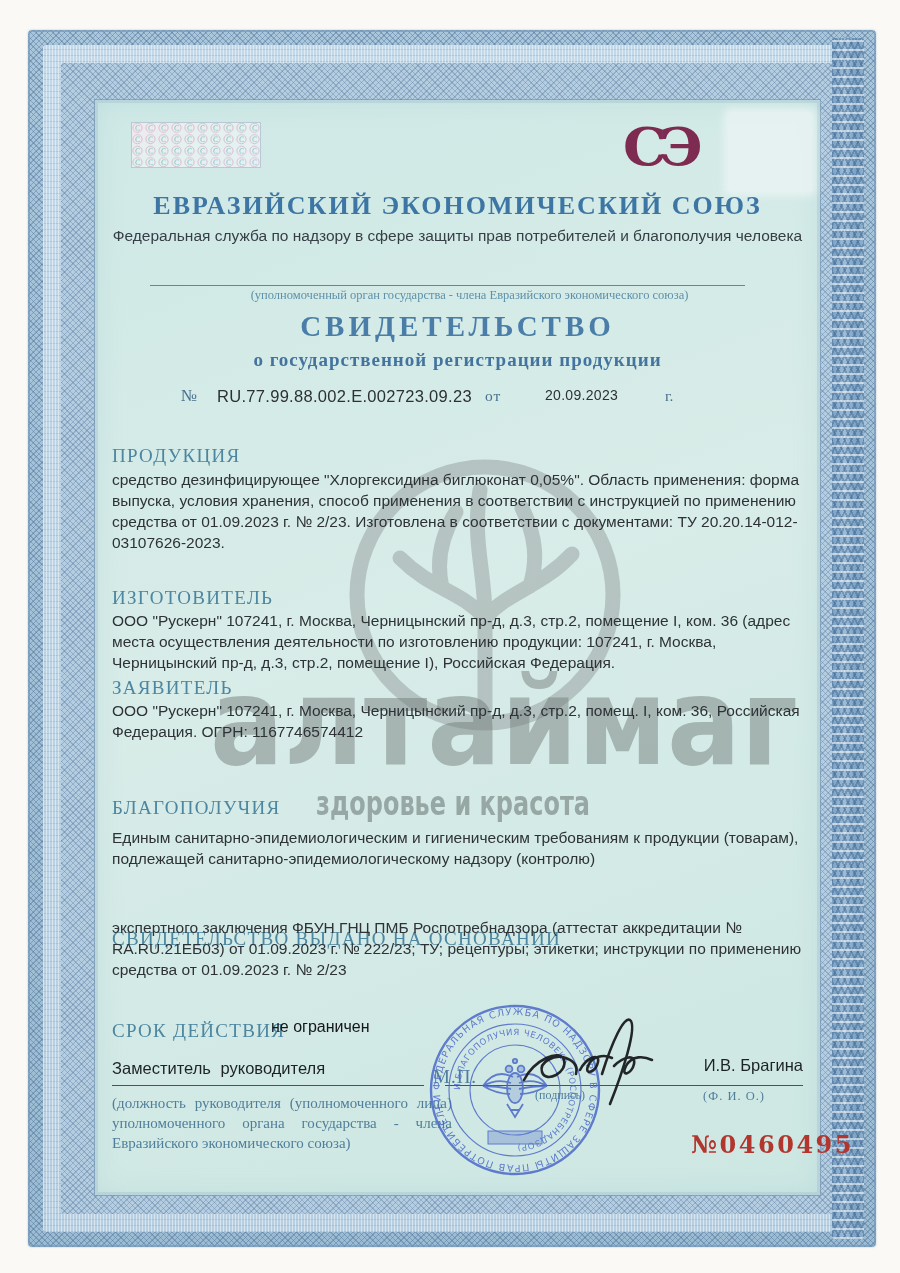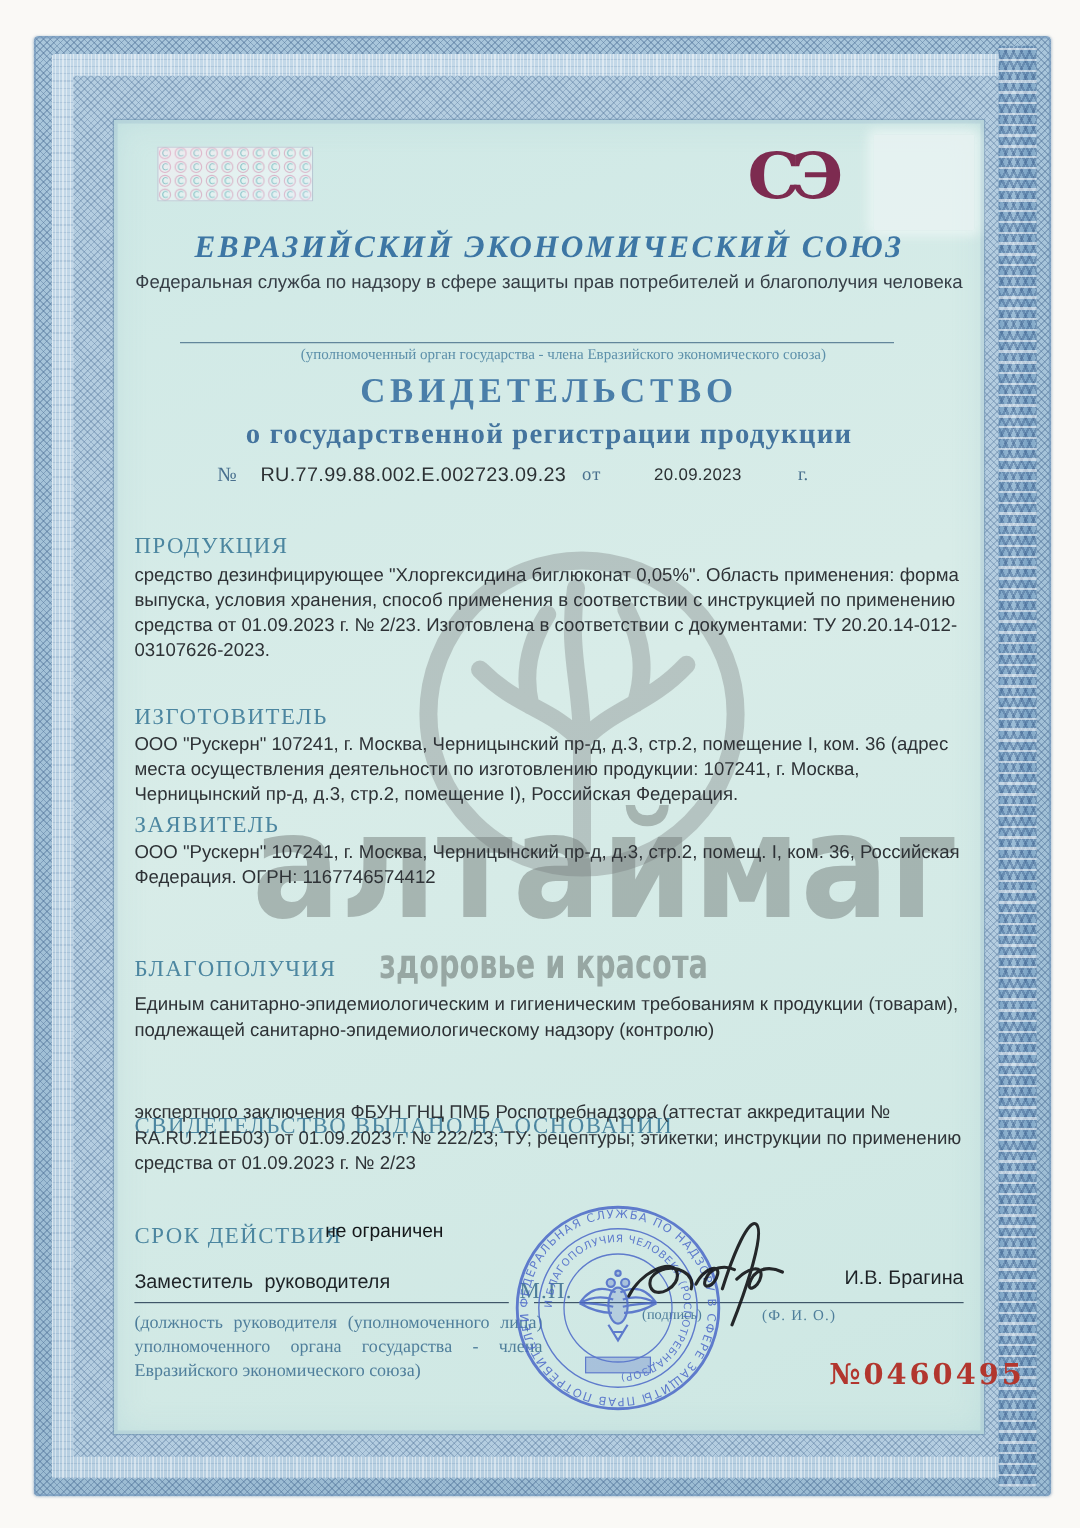--- a/index.html
+++ b/index.html
@@ -47,31 +47,31 @@
   .content > div { position:absolute; }
   .ser  { font-family:"Liberation Serif","DejaVu Serif", serif; }
 
   .hologram { position:absolute; left:36px; top:22px; width:130px; height:46px; }
   .light-patch { left:633px; top:12px; width:84px; height:80px; background:rgba(235,244,243,.78);
     border-radius:2px; box-shadow:0 0 9px 4px rgba(238,247,245,.75); }
   .se-logo { left:528px; top:18px; font-family:"DejaVu Serif","Liberation Serif",serif; font-weight:bold;
     font-size:55px; line-height:58px; color:#7d2b50; letter-spacing:-0.14em; transform:scaleY(.96); }
 
   .union-title { left:0; width:100%; top:91px; text-align:center; font-family:"Liberation Serif",serif;
-    font-weight:bold; font-size:26px; color:#3d76a4; letter-spacing:2px;font-style:italic; }
+    font-weight:bold; font-size:26px; color:#3d76a4; letter-spacing:2px; }
   .auth { left:0; width:100%; text-align:center; font-size:15.5px; color:#363e46; }
   .auth1 { top:127px; } .auth2 { top:146px; } .auth3 { top:165px; }
   .auth-underline { left:55px; top:185px; width:595px; border-top:1px solid rgba(60,100,130,.75); }
   .auth-note { left:12px; width:100%; top:188px; text-align:center; font-family:"Liberation Serif",serif;
     font-size:12.5px; color:#5d90aa; }
 
   .doc-title { left:0; width:100%; top:210px; text-align:center; font-family:"Liberation Serif",serif;
     font-weight:bold; font-size:29px; color:#4a7ea9; letter-spacing:4px; }
   .doc-sub { left:0; width:100%; top:249px; text-align:center; font-family:"Liberation Serif",serif;
-    font-weight:bold; font-size:24px; color:#44749e; letter-spacing:1px; }
+    font-weight:bold; font-size:19px; color:#44749e; letter-spacing:1px; }
 
   .num-label { left:86px; top:286px; font-family:"Liberation Serif",serif; font-size:17px; color:#49708e; }
   .num-value { left:122px; top:287px; font-size:16.5px; color:#2c3134; letter-spacing:.3px; }
   .num-ot    { left:390px; top:287px; font-family:"Liberation Serif",serif; font-size:15.5px; color:#49708e; letter-spacing:1px; }
   .num-date  { left:450px; top:287px; font-size:14px; color:#2c3134; letter-spacing:.3px; }
   .num-g     { left:570px; top:287px; font-family:"Liberation Serif",serif; font-size:15.5px; color:#49708e; }
 
   .sec-h { left:17px; font-family:"Liberation Serif",serif; font-size:19px; color:#4c86a0; letter-spacing:1.3px; }
   .sec-b { left:17px; font-size:15.5px; line-height:21px; color:#2e3236; }
   .h-prod { top:345px; } .b-prod { top:369px; width:702px; }
@@ -84,21 +84,21 @@
 
   .deputy { left:17px; top:959px; font-size:16.5px; color:#1d2226; word-spacing:5px; }
   .line-left  { left:17px; top:985px; width:312px; border-top:1.2px solid #3f5668; }
   .line-right { left:350px; top:985px; width:358px; border-top:1.2px solid #3f5668; }
   .pos-note { left:17px; top:993px; width:340px; font-family:"Liberation Serif",serif; font-size:15px;
     line-height:20px; color:#4f7e9b; text-align:justify; }
   .mp { left:338px; top:966px; font-family:"Liberation Serif",serif; font-size:19px; color:#4f7e9b; letter-spacing:1px; }
   .sign-note { left:420px; top:988px; width:90px; text-align:center; font-family:"Liberation Serif",serif;
     font-size:12px; color:#4f7e9b; }
   .fio-name { left:500px; top:956px; width:208px; text-align:right; font-size:16.5px; color:#1d2226; }
-  .fio-note { left:540px; top:989px; width:130px; text-align:left; font-family:"Liberation Serif",serif;
+  .fio-note { left:540px; top:989px; width:130px; text-align:right; font-family:"Liberation Serif",serif;
     font-size:12.5px; color:#4f7e9b; letter-spacing:1px; }
 
   .stamp { position:absolute; left:325px; top:895px; opacity:.85; }
   .signature { position:absolute; left:423px; top:908px; }
   .serial { left:596px; top:1030px; font-family:"DejaVu Serif","Liberation Serif",serif; font-weight:bold;
     font-size:24px; color:#b2362e; letter-spacing:2.5px; }
 </style>
 </head>
 <body>
 

